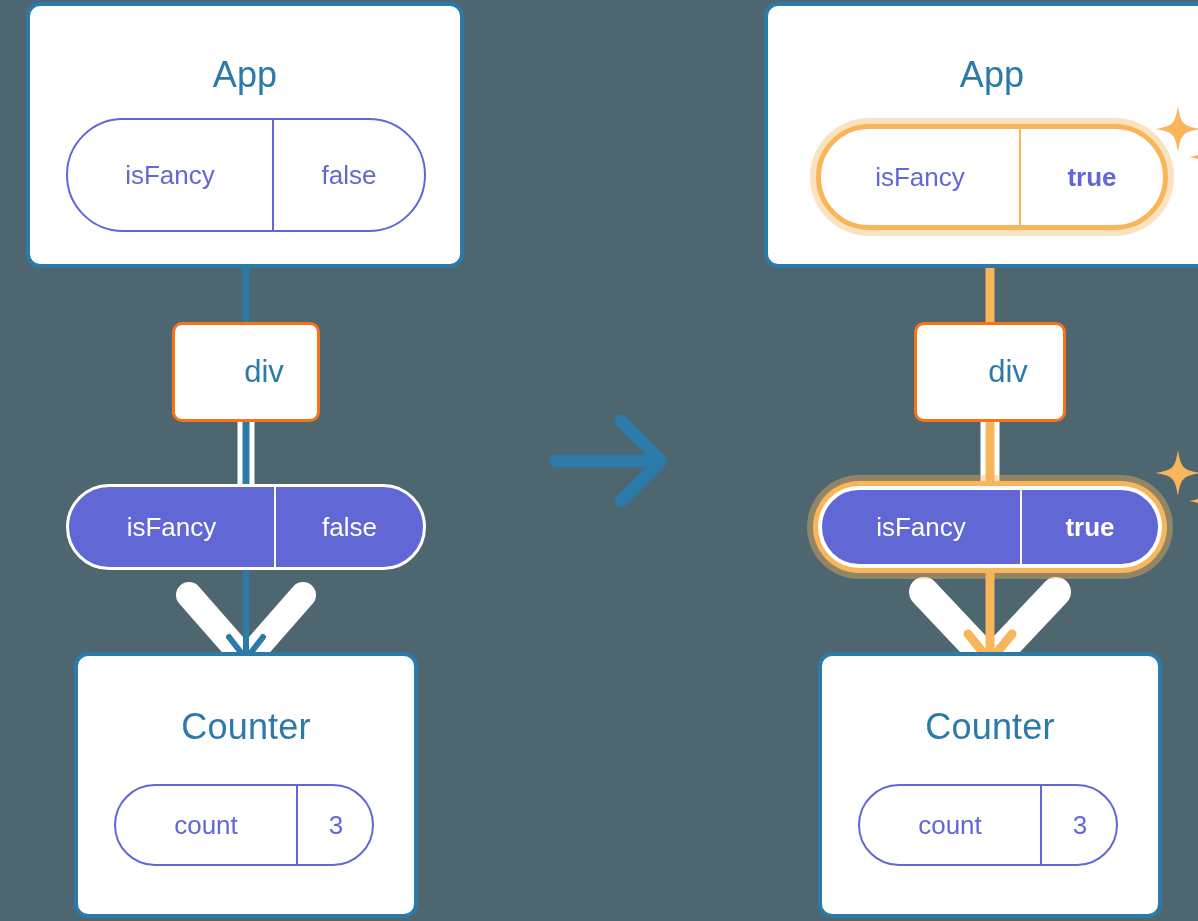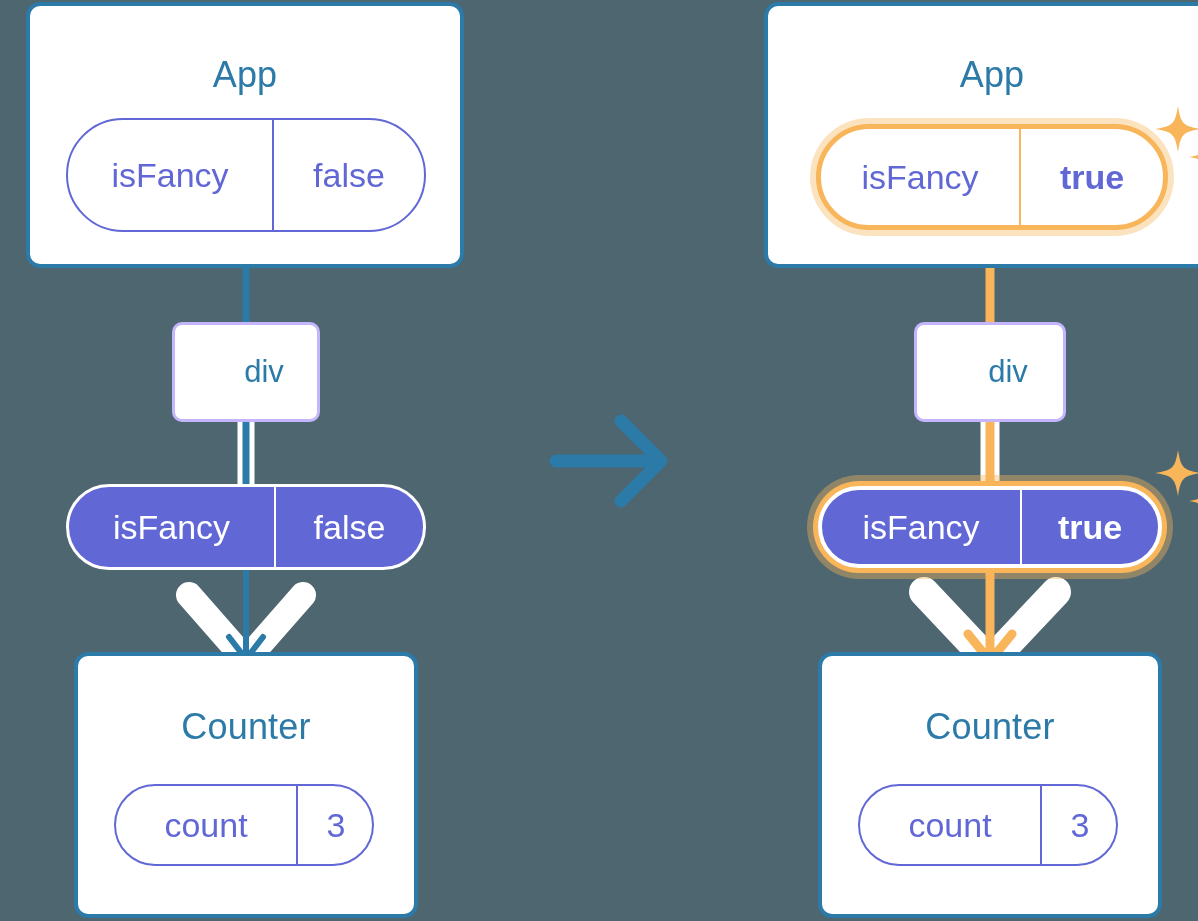--- a/index.html
+++ b/index.html
@@ -27,41 +27,41 @@
     left:0;right:0;
     text-align:center;
     color:#2b7aa8;
     font-size:36px;
     font-weight:400;
     letter-spacing:.2px;
   }
   .divbox{
     position:absolute;
     background:#ffffff;
-    border:3px solid #c4b5fd;
+    border:3px solid #f97316;
     border-radius:10px;
     box-sizing:border-box;
     display:flex;align-items:center;justify-content:center;
     color:#2b7aa8;
     font-size:31px;
     padding-left:36px;
   }
 
   
   .pill{
     position:absolute;
     display:flex;
     align-items:stretch;
     border-radius:999px;
     box-sizing:border-box;
     overflow:hidden;
   }
   .pill .cell{
     display:flex;align-items:center;justify-content:center;
-    font-size:34px;
+    font-size:26px;
     line-height:1;
     box-sizing:border-box;
     white-space:nowrap;
   }
   .pill .cell.k{flex:0 0 auto;}
   .pill .cell.v{flex:0 0 auto;}
 
   
   .pill.outline{
     border:2px solid #6168d6;

